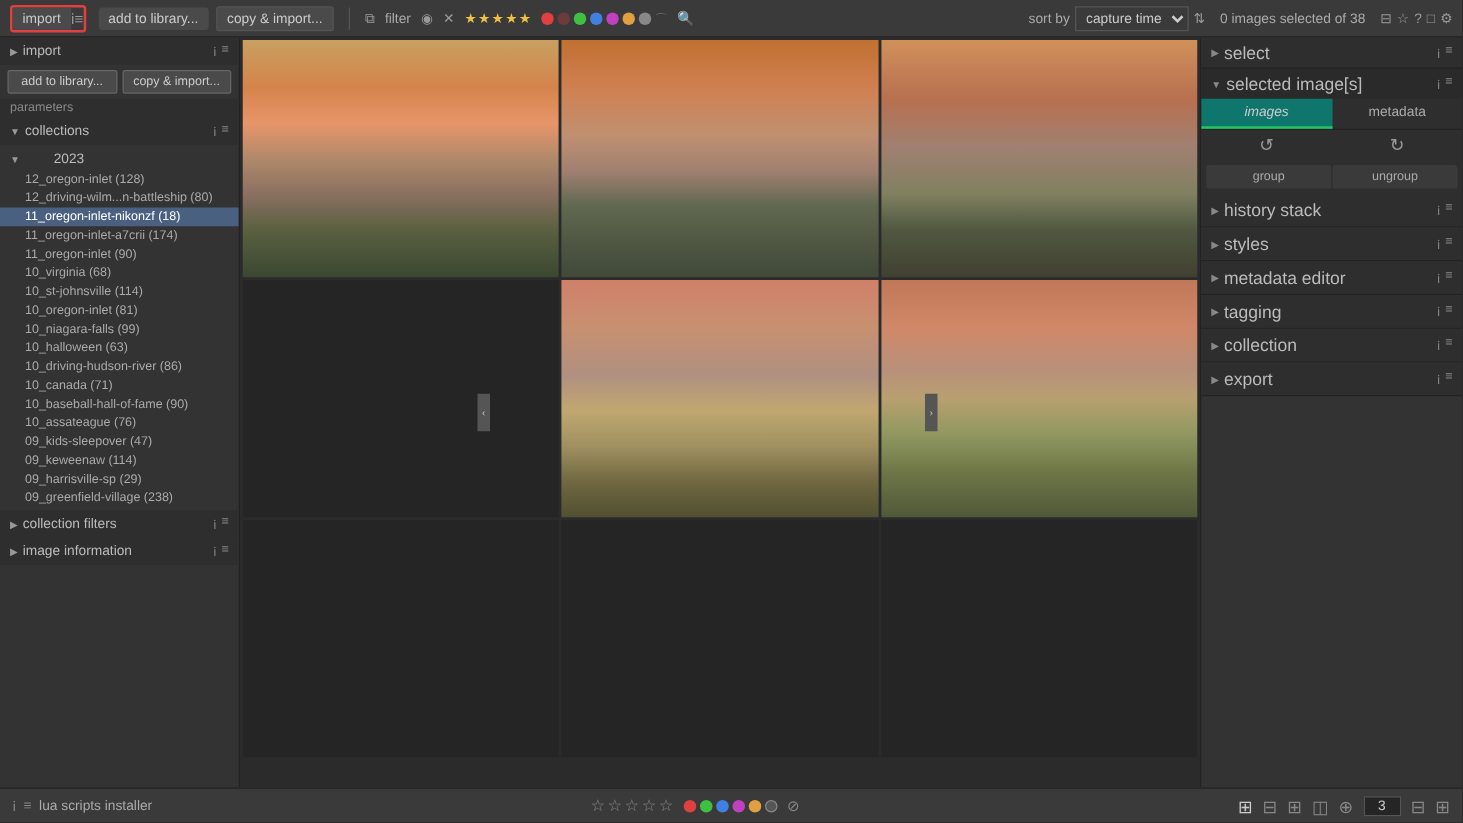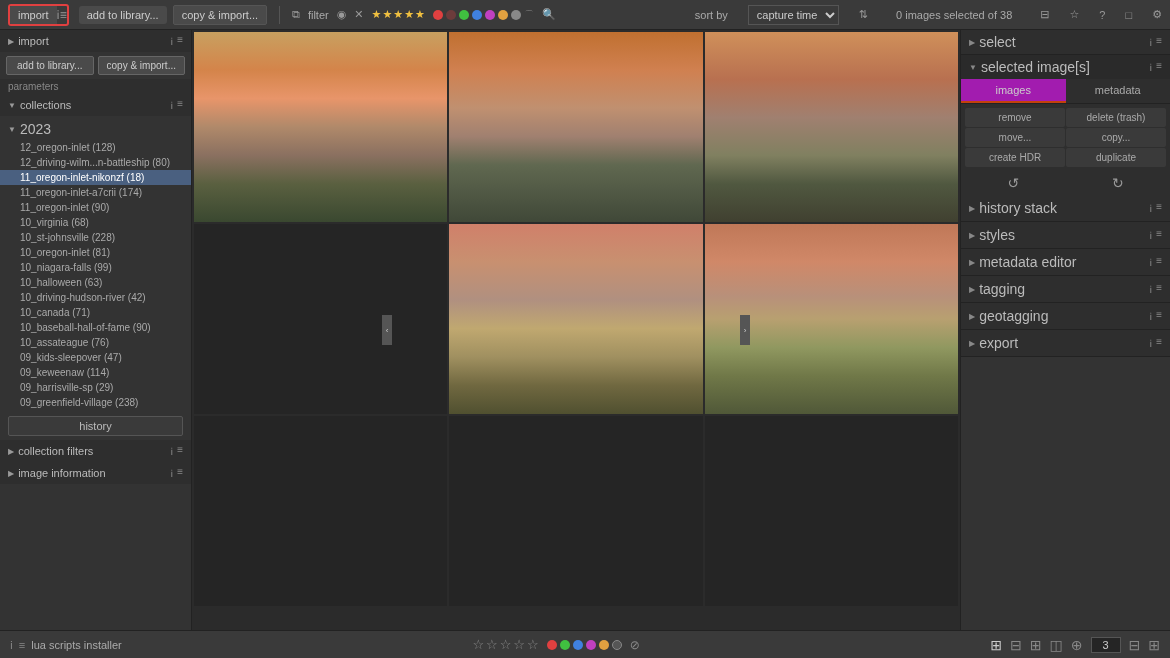--- a/index.html
+++ b/index.html
@@ -62,21 +62,21 @@
       align-items: center;
     }
     .color-dot {
       width: 10px; height: 10px;
       border-radius: 50%;
       cursor: pointer;
     }
     .sort-section {
       display: flex;
       align-items: center;
-      gap: 20px;
+      gap: 4px;
       margin-left: auto;
     }
     .sort-dropdown {
       background: #3a3a3a;
       border: 1px solid #555;
       color: #ccc;
       padding: 2px 4px;
       font-size: 11px;
       cursor: pointer;
     }
@@ -142,21 +142,21 @@
     .tree-list {
       padding: 2px 0;
     }
     .tree-year {
       padding: 3px 8px;
       display: flex;
       align-items: center;
       gap: 4px;
       cursor: pointer;
     }
-    .tree-year .year-label { font-size: 14px; color: #bbb; }
+    .tree-year .year-label { font-size: 11px; color: #bbb; margin-left: 23px; }
     .tree-item {
       padding: 2px 8px 2px 20px;
       cursor: pointer;
       font-size: 10px;
       color: #aaa;
       white-space: nowrap;
       overflow: hidden;
       text-overflow: ellipsis;
     }
     .tree-item.active { background: #4a6080; color: #fff; }
@@ -267,22 +267,23 @@
       flex: 1;
       padding: 5px 4px;
       text-align: center;
       font-size: 11px;
       color: #aaa;
       cursor: pointer;
       border-bottom: 2px solid transparent;
     }
     .tab-btn.active {
       color: #ccc;
-      border-bottom: 2px solid #c2410c;
-      background: #a21caf;
+      border-bottom: 2px solid #22c55e;
+      background: #0f766e;
+      font-style: italic;
     }
 
     .action-grid {
       display: grid;
       grid-template-columns: 1fr 1fr;
       gap: 1px;
       padding: 4px;
       background: #2e2e2e;
     }
     .action-btn {
@@ -509,36 +510,35 @@
         <span class="year-label">2023</span>
       </div>
 
       <div id="tree-items-container">
           <div class="tree-item">12_oregon-inlet (128)</div>
           <div class="tree-item">12_driving-wilm...n-battleship (80)</div>
           <div class="tree-item active">11_oregon-inlet-nikonzf (18)</div>
           <div class="tree-item">11_oregon-inlet-a7crii (174)</div>
           <div class="tree-item">11_oregon-inlet (90)</div>
           <div class="tree-item">10_virginia (68)</div>
-          <div class="tree-item">10_st-johnsville (228)</div>
+          <div class="tree-item">10_st-johnsville (114)</div>
           <div class="tree-item">10_oregon-inlet (81)</div>
           <div class="tree-item">10_niagara-falls (99)</div>
           <div class="tree-item">10_halloween (63)</div>
-          <div class="tree-item">10_driving-hudson-river (42)</div>
+          <div class="tree-item">10_driving-hudson-river (86)</div>
           <div class="tree-item">10_canada (71)</div>
           <div class="tree-item">10_baseball-hall-of-fame (90)</div>
           <div class="tree-item">10_assateague (76)</div>
           <div class="tree-item">09_kids-sleepover (47)</div>
           <div class="tree-item">09_keweenaw (114)</div>
           <div class="tree-item">09_harrisville-sp (29)</div>
           <div class="tree-item">09_greenfield-village (238)</div>
         </div>
     </div>
 
-    <div class="history-btn">history</div>
 
     <div class="panel-section-header">
       <div class="left-group">
         <span class="chevron-icon">▶</span>
         <span class="section-title">collection filters</span>
       </div>
       <div class="right-group">
         <span class="info-icon">ℹ</span>
         <span class="menu-icon">≡</span>
       </div>
@@ -618,35 +618,31 @@
         <span class="info-icon">ℹ</span>
         <span class="menu-icon">≡</span>
       </div>
     </div>
 
     <div class="tab-row">
       <div class="tab-btn active">images</div>
       <div class="tab-btn">metadata</div>
     </div>
 
-    <div class="action-grid">
-      <button class="action-btn">remove</button>
-      <button class="action-btn">delete (trash)</button>
-      <button class="action-btn">move...</button>
-      <button class="action-btn">copy...</button>
-      <button class="action-btn">create HDR</button>
-      <button class="action-btn">duplicate</button>
-    </div>
 
     <div class="rotation-row" style="background:#2e2e2e;padding:4px 8px;display:flex;justify-content:space-around">
       <span class="rotation-icon">↺</span>
       <span class="rotation-icon">↻</span>
     </div>
 
 
+    <div class="action-grid">
+      <button class="action-btn">group</button>
+      <button class="action-btn">ungroup</button>
+    </div>
 
     <div id="right-sections">
         <div class="right-section">
     <div class="right-section-header">
       <div class="left-g">
         <span class="expand-triangle">▶</span>
         <span class="section-label">history stack</span>
       </div>
       <div class="right-g">
         <span class="info-icon">ℹ</span>
@@ -687,21 +683,21 @@
       <div class="right-g">
         <span class="info-icon">ℹ</span>
         <span class="menu-icon">≡</span>
       </div>
     </div>
   </div>
         <div class="right-section">
     <div class="right-section-header">
       <div class="left-g">
         <span class="expand-triangle">▶</span>
-        <span class="section-label">geotagging</span>
+        <span class="section-label">collection</span>
       </div>
       <div class="right-g">
         <span class="info-icon">ℹ</span>
         <span class="menu-icon">≡</span>
       </div>
     </div>
   </div>
         <div class="right-section">
     <div class="right-section-header">
       <div class="left-g">

